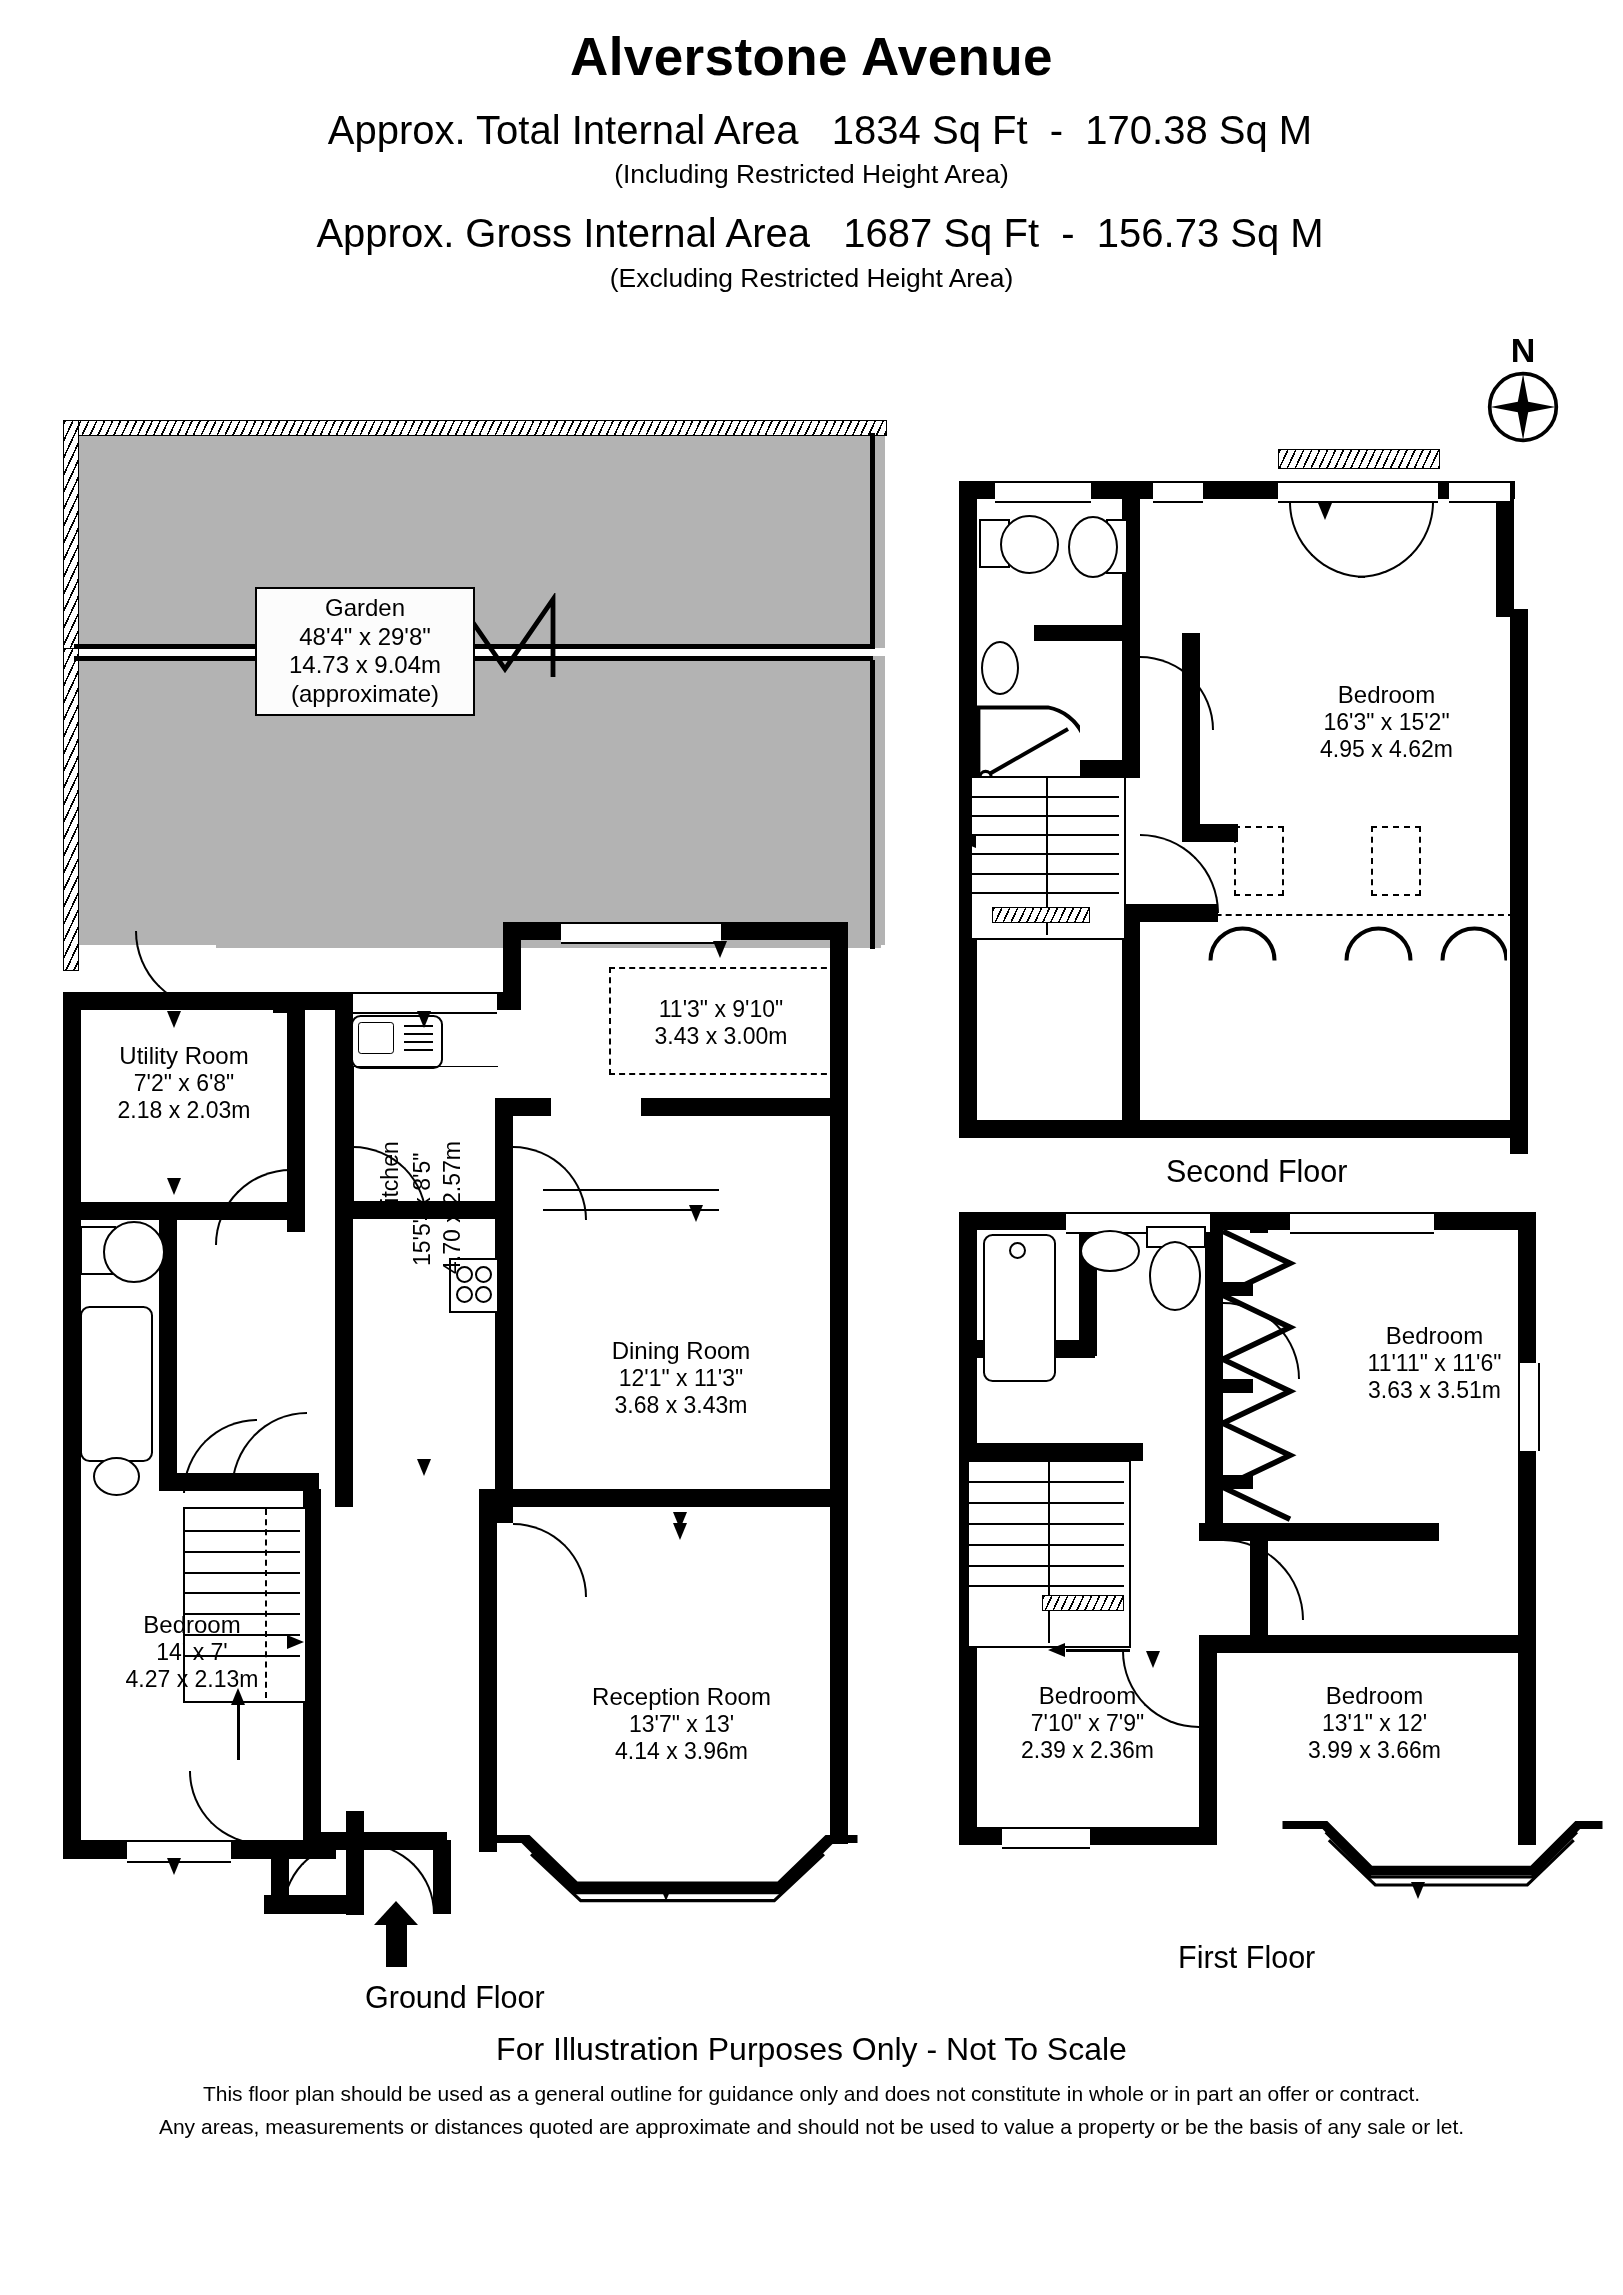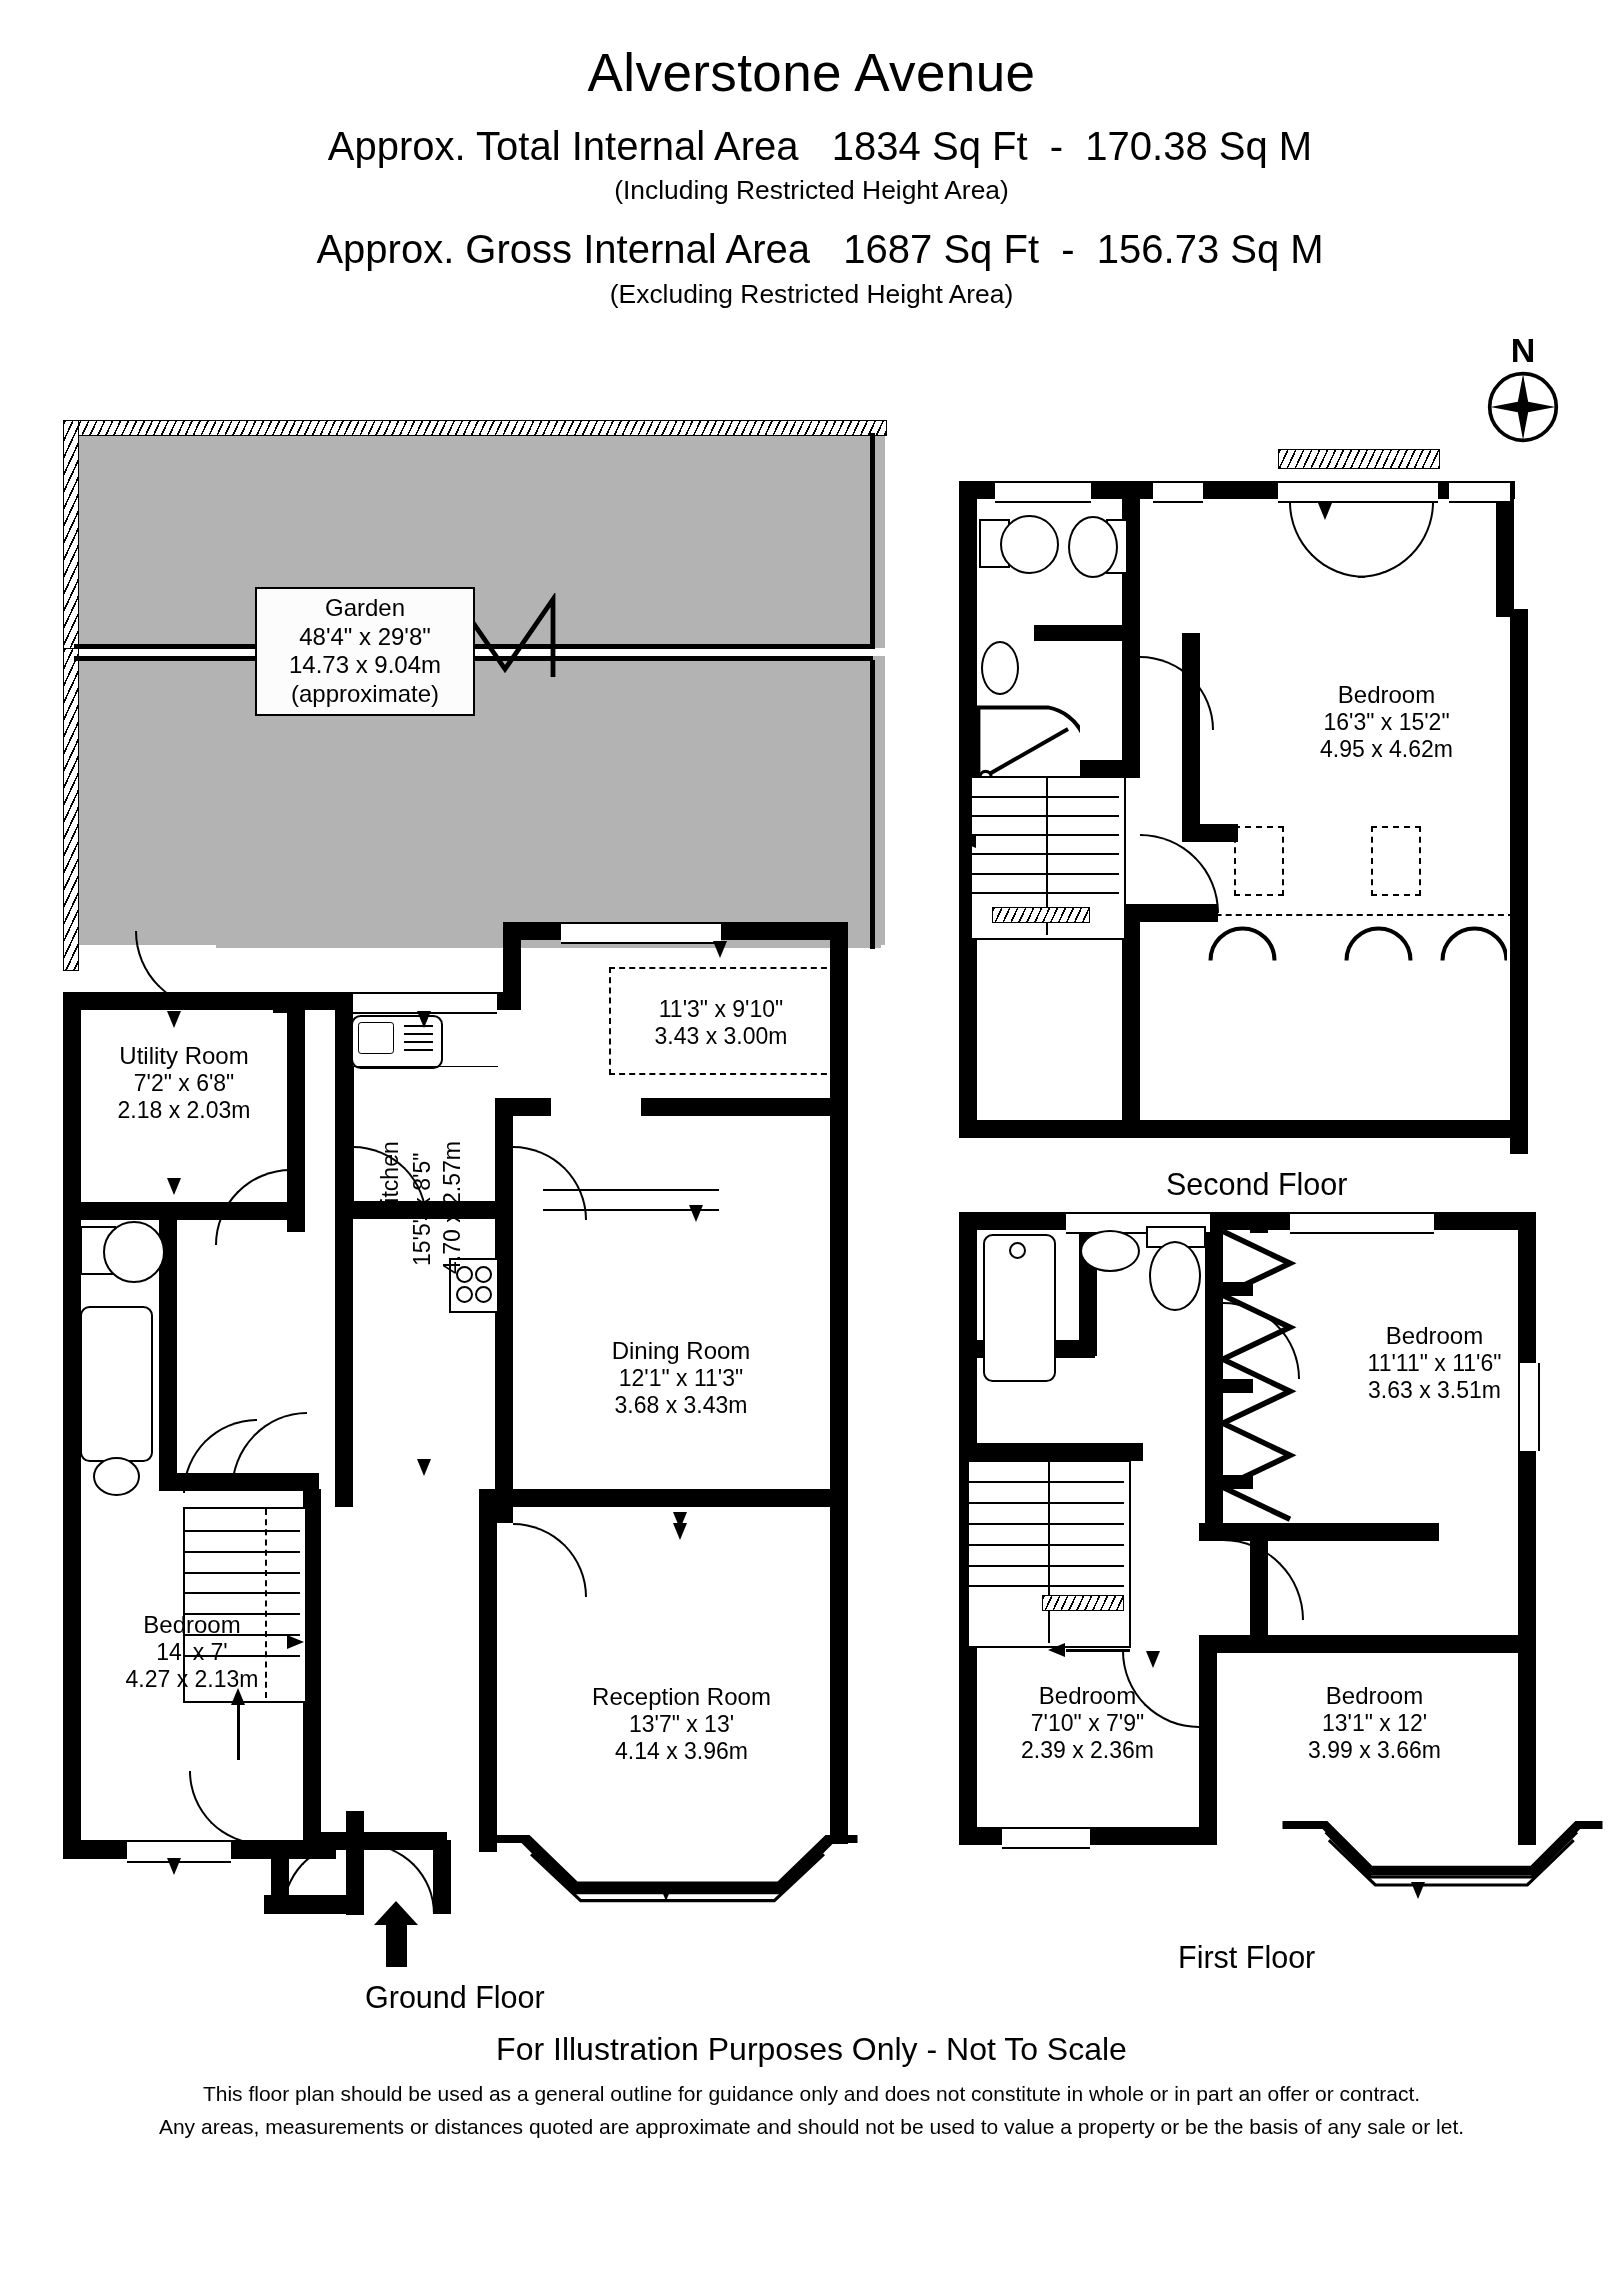--- a/index.html
+++ b/index.html
@@ -1,21 +1,21 @@
 <!DOCTYPE html>
 <html style="font-size:13px"><head>
 <meta charset="utf-8">
 <style>
   html,body{margin:0;padding:0;background:#ffffff;}
   body{width:1623px;height:2295px;position:relative;
        font-family:"Liberation Sans","DejaVu Sans",sans-serif;color:#000;}
 
   
   #header{position:absolute;left:0;top:0;width:1623px;text-align:center;}
-  #title{font-size:53px;font-weight:400;letter-spacing:0.4px;margin-top:42px;}
+  #title{font-size:53px;font-weight:700;letter-spacing:0.4px;margin-top:26px;}
   .area-line{font-size:40px;margin-top:21px;white-space:pre;padding-left:17px;}
   .area-sub{font-size:26.4px;margin-top:6.4px;}
 
   
   #compass{position:absolute;left:1467px;top:333px;width:112px;text-align:center;}
   #compass .n{font-size:34px;font-weight:700;line-height:35px;}
   #compass svg{display:block;margin:1.6px auto 0;}
   .w{position:absolute;background:#000;}                 
   .grass{position:absolute;background:#b3b3b3;}          
   .hatchv{position:absolute;background:#ffffff;border:1.6px solid #000;
@@ -334,21 +334,21 @@
     <path d="M180,48 A40,40 0 0 1 260,48" fill="none" stroke="#000" stroke-width="5"></path>
     <path d="M300,48 A40,40 0 0 1 380,48" fill="none" stroke="#000" stroke-width="5"></path>
   </svg>
 
   <div class="rlabel" style="left:1242px;top:681px;width:289px;">
     <div class="nm">Bedroom</div>
     <div>16'3" x 15'2"</div>
     <div>4.95 x 4.62m</div>
   </div>
 
-  <div class="floorname" style="left:1166px;top:1154px;margin-top:13px;">Second Floor</div>
+  <div class="floorname" style="left:1166px;top:1154px;">Second Floor</div>
 </div>
 
 <div>
   <div class="w" style="left:959px;top:1212px;width:17.6px;height:633px;"></div>
   <div class="w" style="left:959px;top:1212px;width:577px;height:17.6px;"></div>
   <div class="w" style="left:1518px;top:1212px;width:17.6px;height:633px;"></div>
   <div class="w" style="left:959px;top:1827px;width:240px;height:17.6px;"></div>
   <div class="w" style="left:959px;top:1497px;width:17.6px;height:348px;"></div>
   <div class="w" style="left:1079px;top:1212px;width:17.6px;height:144px;"></div>
   <div class="w" style="left:959px;top:1340px;width:136px;height:17.6px;"></div>

